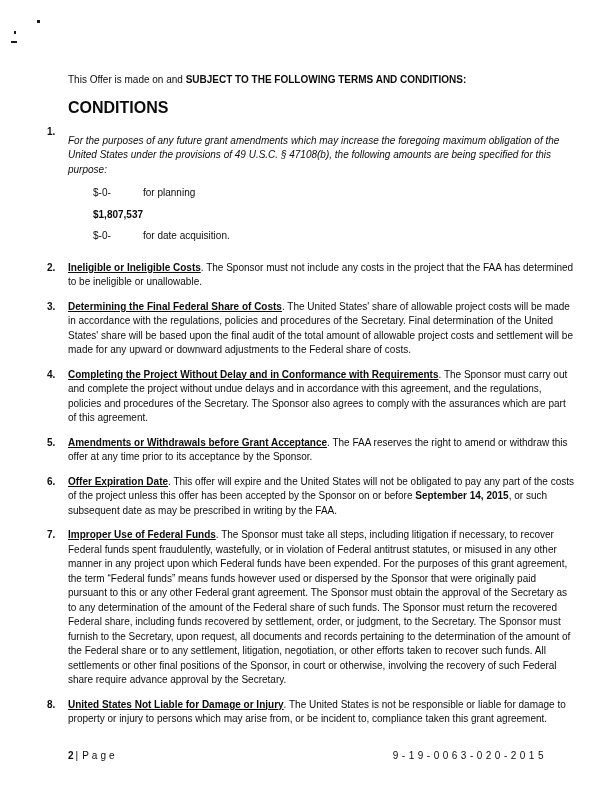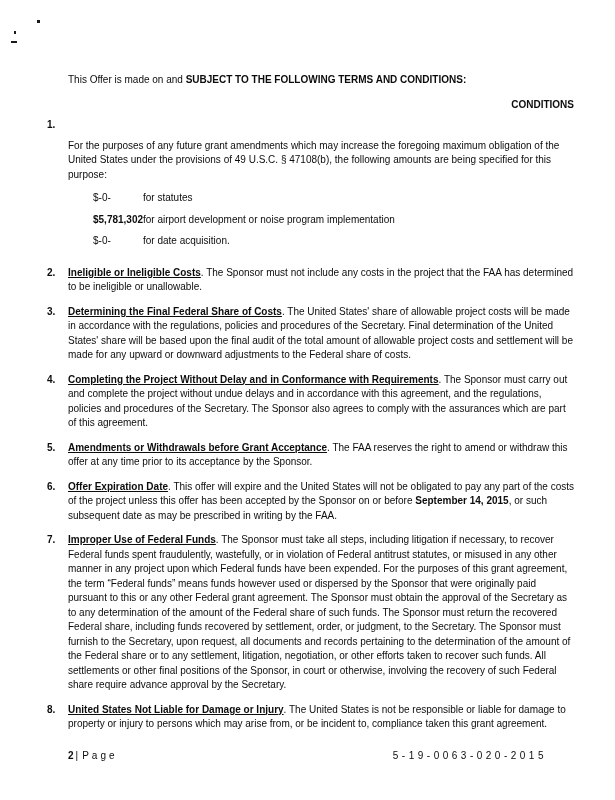--- a/index.html
+++ b/index.html
@@ -22,32 +22,32 @@
     position: absolute;
     left: 47px;
     top: 73px;
     width: 527px;
   }
   p { margin: 0; font-size: 10px; line-height: 14.5px; }
   .b { font-weight: bold; }
 
   .intro { margin-left: 21px; margin-bottom: 11px; }
   .doc-heading {
-    text-align: right;
+    text-align: left;
     font-weight: bold;
-    font-size: 10px;
+    font-size: 16px;
     margin-bottom: 8px;
     margin-left: 21px;
   }
 
   .cond-item { display: flex; margin-bottom: 10px; }
   .cond-num { width: 21px; flex-shrink: 0; font-weight: bold; font-size: 10px; line-height: 14.5px; }
   .cond-body { flex: 1; }
   .cond-title { font-weight: bold; text-decoration: underline; }
-  .sub-para { margin-top: 21px; }
+  .sub-para { margin-top: 9px; font-style: italic; }
   .amounts { margin-top: 9px; margin-left: 25px; }
   .amount-row { display: flex; font-size: 10px; line-height: 14.5px; margin-bottom: 7px; }
   .amount-val { width: 50px; flex-shrink: 0; }
 
   .footer-left {
     position: absolute; left: 68px; top: 750px;
     font-size: 10px;
   }
   .footer-left .num { font-weight: bold; }
   .footer-left .word { letter-spacing: 3px; margin-left: 2px; text-align: right; }
@@ -72,25 +72,24 @@
     <div class="doc-heading">CONDITIONS</div>
 
     <div>
         <div class="cond-item">
           <div class="cond-num">1.</div>
           <div class="cond-body">
             <p class="sub-para">For the purposes of any future grant amendments which may increase the foregoing maximum obligation of the United States under the provisions of 49 U.S.C. § 47108(b), the following amounts are being specified for this purpose:</p>
             <div class="amounts">
               <div class="amount-row">
                 <span class="amount-val">$-0-</span>
-                <span class="amount-desc">for statutes</span>
+                <span class="amount-desc">for planning</span>
               </div>
               <div class="amount-row">
-                <span class="amount-val b">$5,781,302</span>
-                <span class="amount-desc ">for airport development or noise program implementation</span>
+                <span class="amount-val b">$1,807,537</span>
               </div>
               <div class="amount-row">
                 <span class="amount-val">$-0-</span>
                 <span class="amount-desc">for date acquisition.</span>
               </div>
             </div>
           </div>
         </div>
         <div class="cond-item">
           <div class="cond-num">2.</div>
@@ -132,15 +131,15 @@
           <div class="cond-num">8.</div>
           <div class="cond-body">
             <p class="cond-text"><span class="cond-title">United States Not Liable for Damage or Injury</span><span>. The United States is not be responsible or liable for damage to property or injury to persons which may arise from, or be incident to, compliance taken this grant agreement.</span></p>
           </div>
         </div>
       </div>
   </div>
 
   <div class="footer-left"><span class="num">2</span><span class="sep">|</span><span class="word">Page</span></div>
 
-  <div class="footer-right">5-19-0063-020-2015</div>
+  <div class="footer-right">9-19-0063-020-2015</div>
 
 </div>
 
 </body></html>

